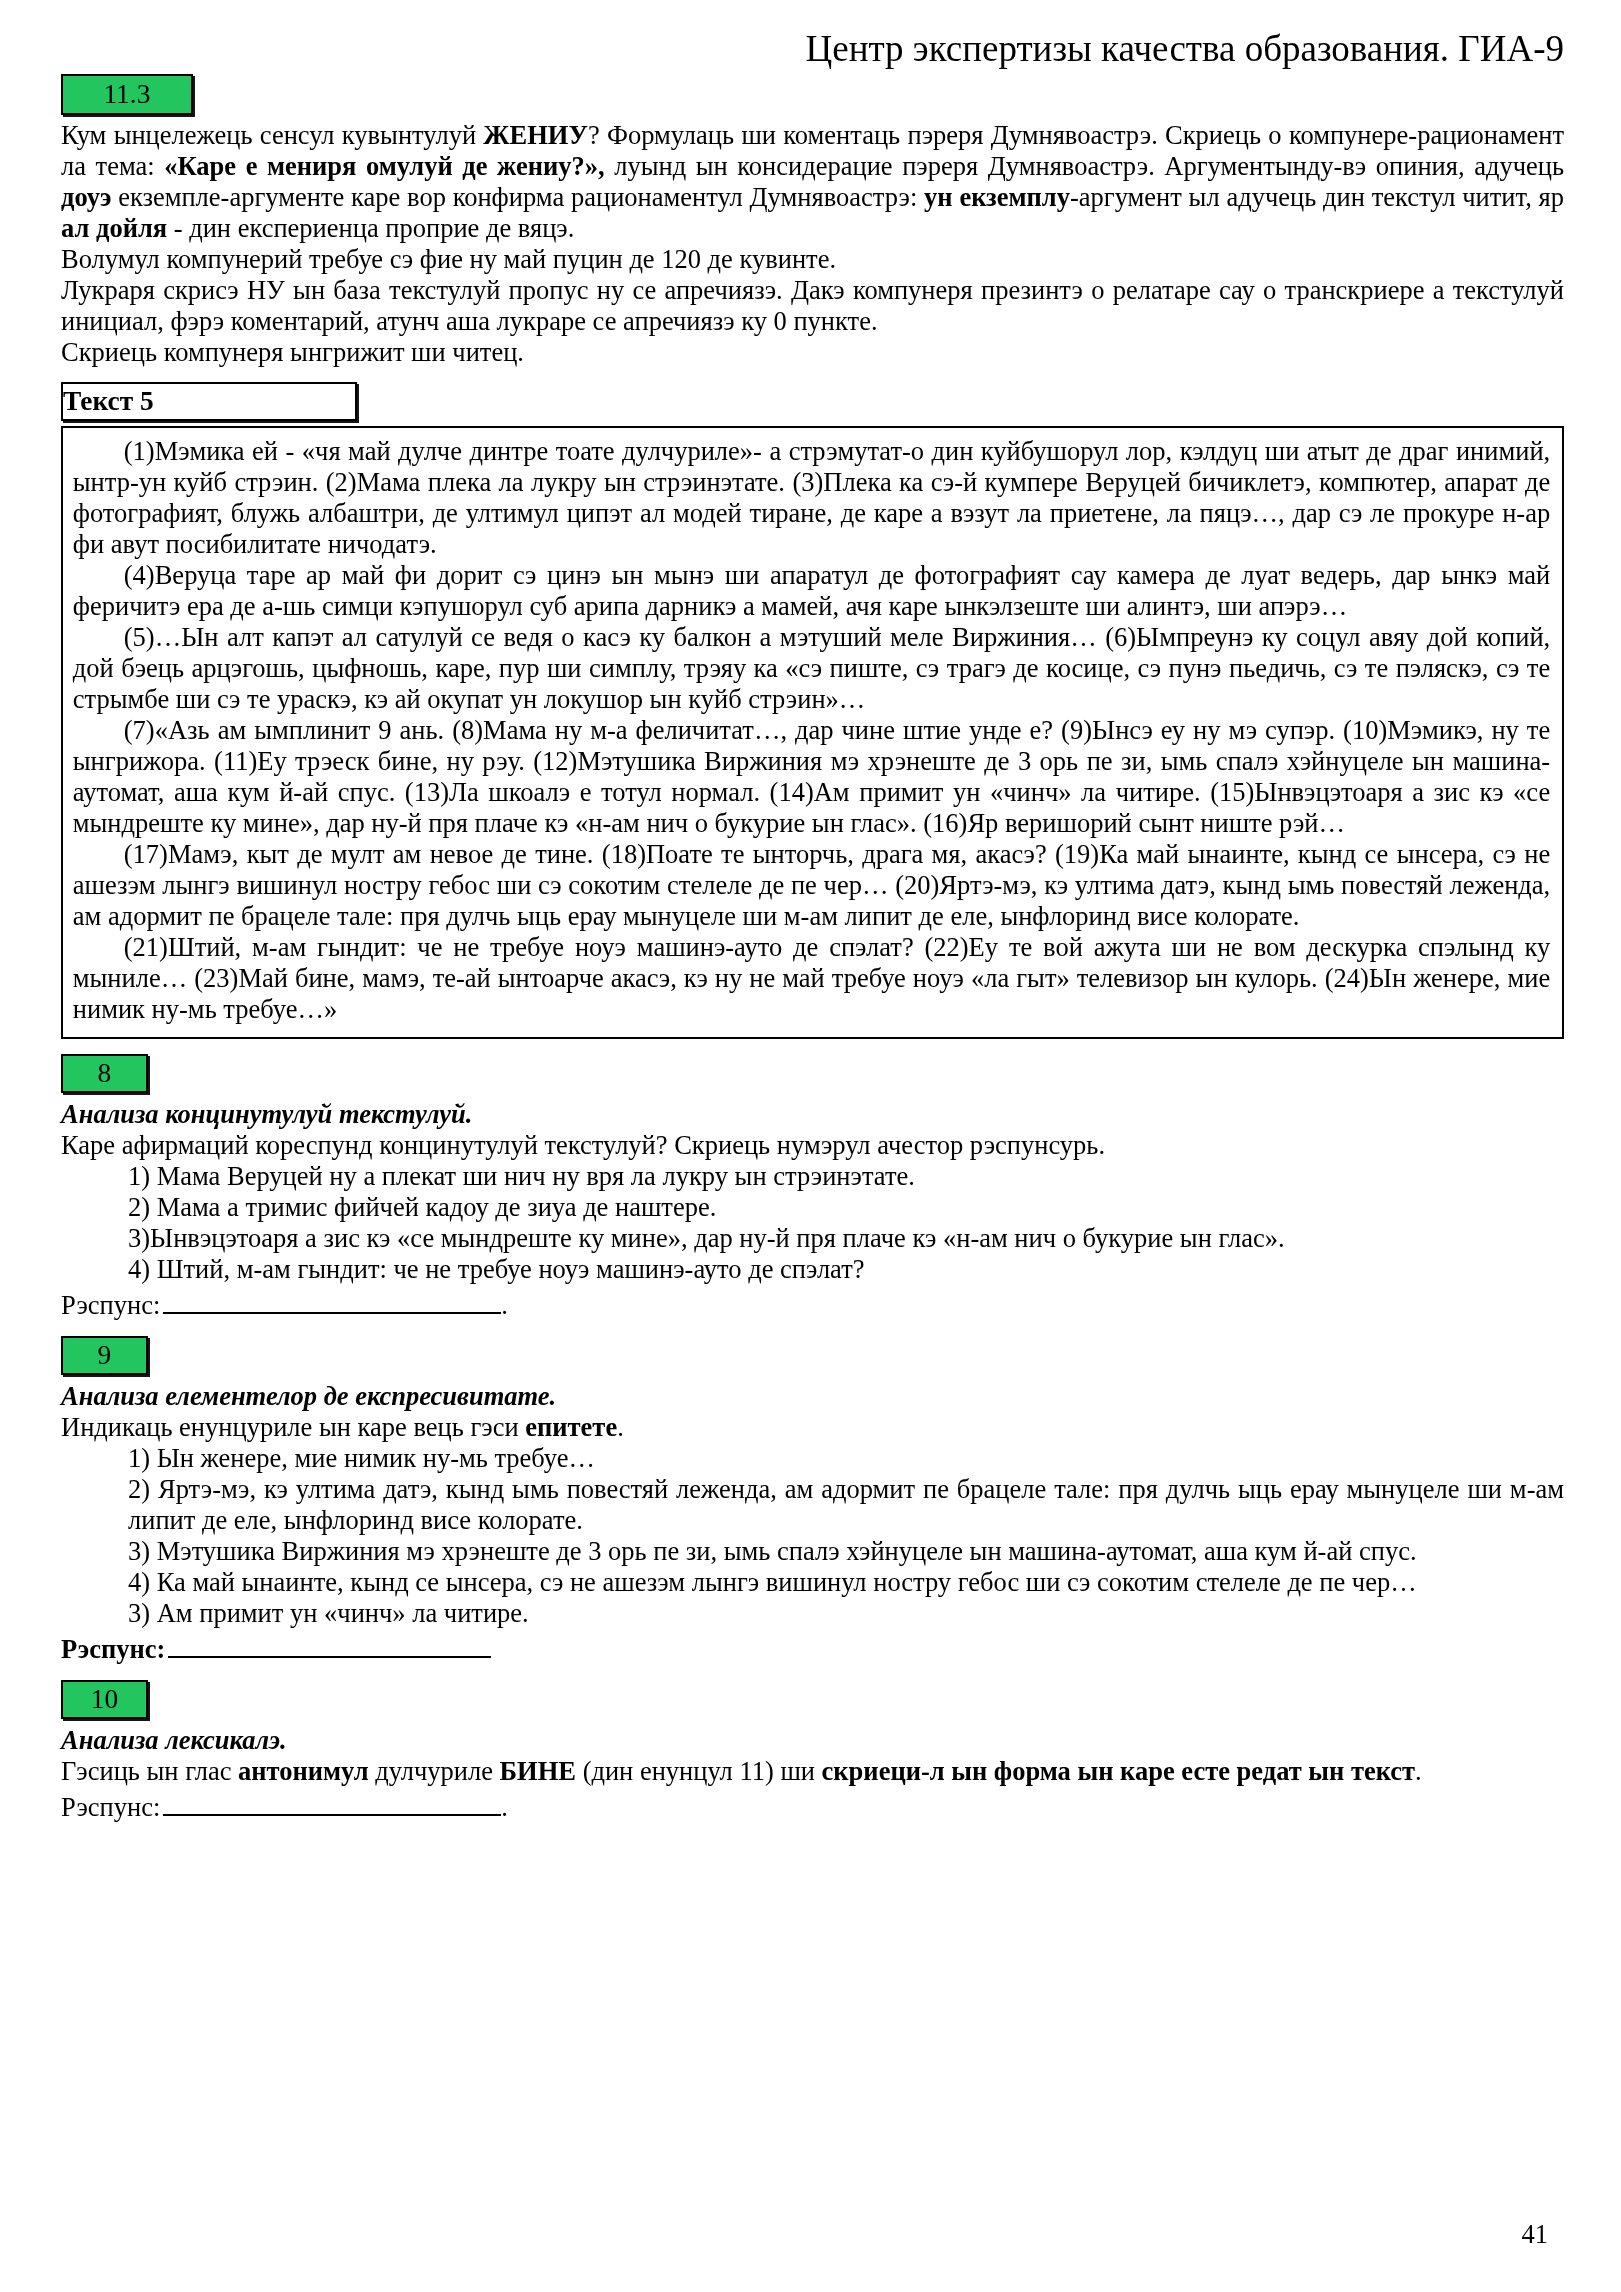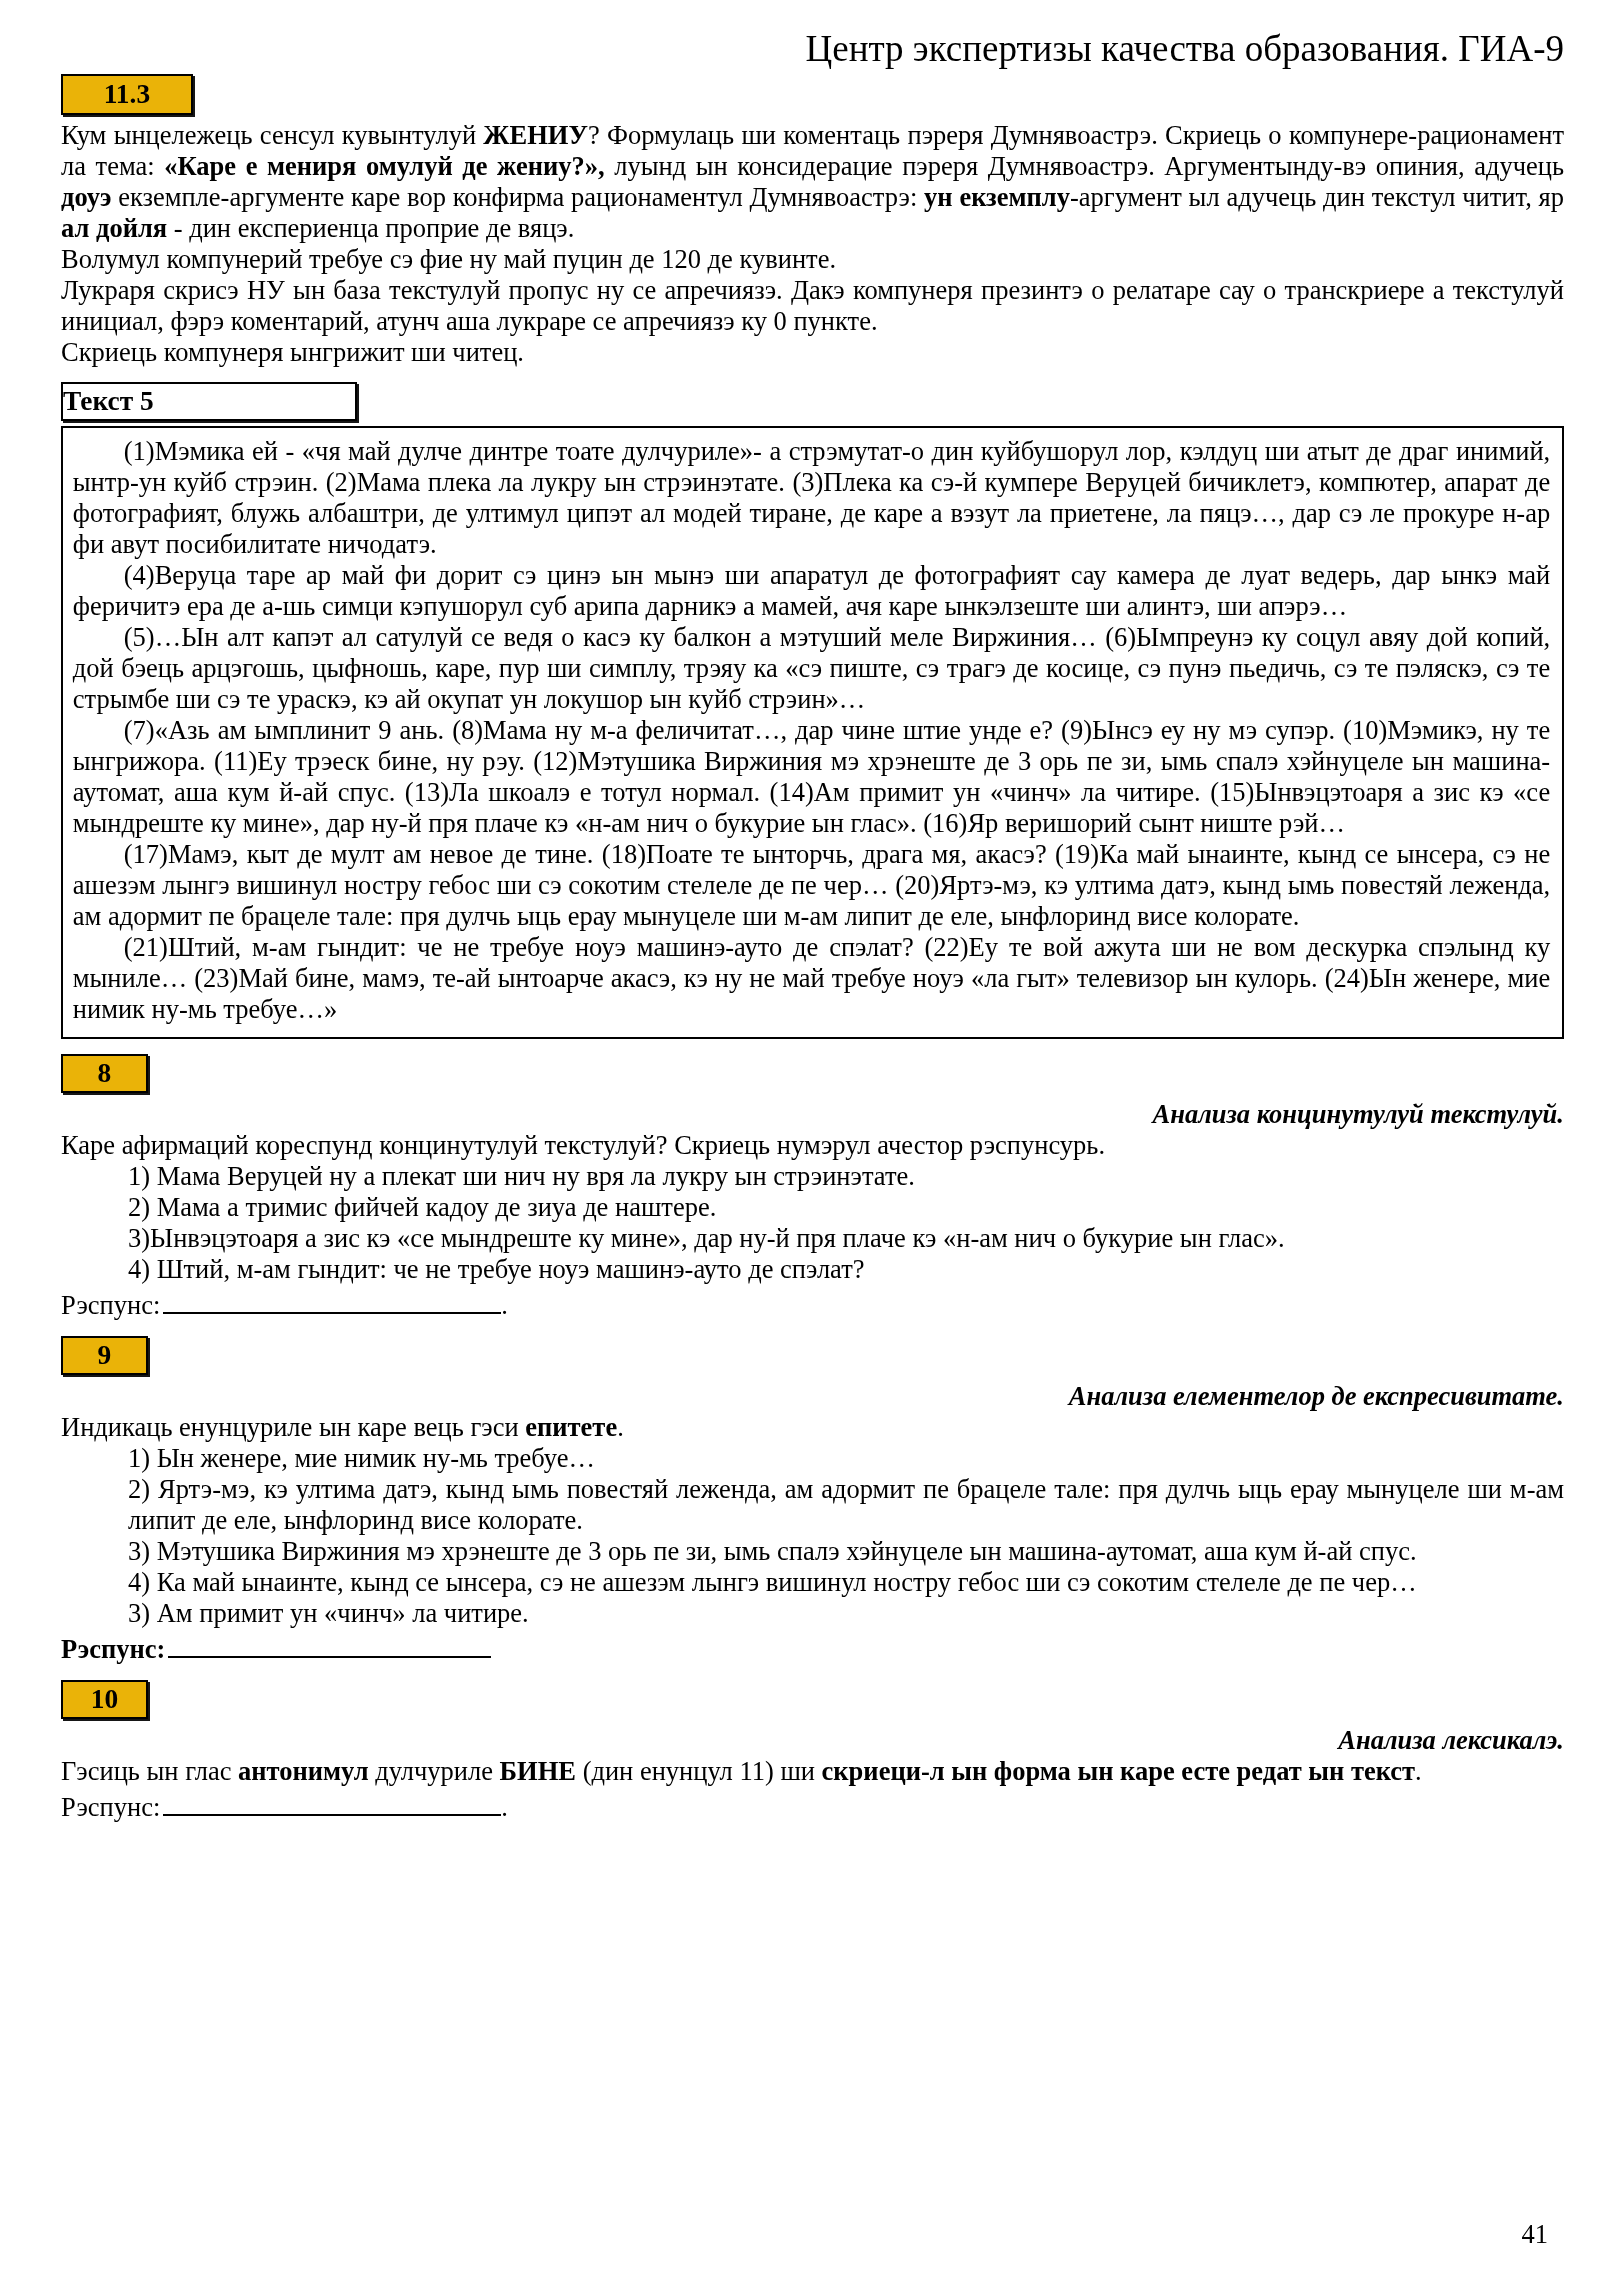--- a/index.html
+++ b/index.html
@@ -12,36 +12,36 @@
     padding:33px 57px 0 61px;
     color:#000;
     font-family:"Liberation Serif","DejaVu Serif",serif;
     font-size:26.5px; line-height:31px;
   }
   p { margin:0; }
   b { font-weight:bold; }
   .header { text-align:right; font-size:37px; margin-bottom:7.8px; }
   .numbox {
     display:inline-block; border:2.9px solid #000; box-shadow:2px 2px 0 #161616;
-    font-weight:bold; text-align:center; background:#eab308;
+    font-weight:normal; text-align:center; background:#22c55e;
   }
   .numbox.big   { min-width:116px; padding:2.9px 5.9px; font-size:27.4px; margin:2px 0 5.9px 0; }
   .numbox.small { min-width:71px;  padding:2px 5.9px; font-size:27.4px; margin:15.7px 0 5.9px 0; }
   .labelbox {
     display:block; width:296px; border:2.9px solid #000; box-shadow:2px 2px 0 #161616;
     font-weight:bold; text-align:left; padding:2px 0; font-size:27.4px;
     margin-top:13.7px; box-sizing:border-box;
   }
   .just { text-align:justify; }
   .textbox {
     border:2.9px solid #000; margin-top:4.9px; padding:7.8px 11.8px 11.8px 9.8px;
     text-align:justify;
   }
   .story { text-indent:51px; }
-  .title-bi { font-weight:bold; font-style:italic;text-align:right; }
+  .title-bi { font-weight:bold; font-style:italic; }
   .options { padding-left:67px; text-align:justify; }
   .answer { margin-top:2.9px; }
   .answer .blank {
     display:inline-block; width:338px; height:23.5px;
     border-bottom:2px solid #000; margin-left:2.9px; vertical-align:baseline;
   }
   .answer.bold-label .label { font-weight:bold; }
   .answer.bold-label .blank { border-bottom-width:2.9px; width:323px; }
   .pagenum { position:absolute; right:73px; bottom:43px; font-size:26.5px; }
 </style>

